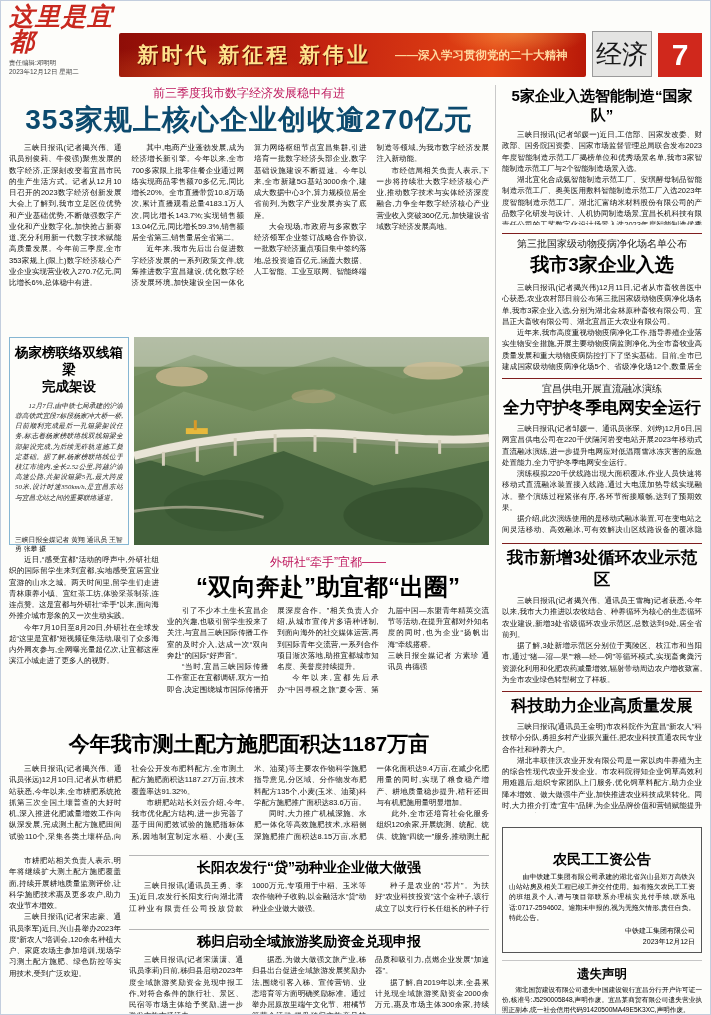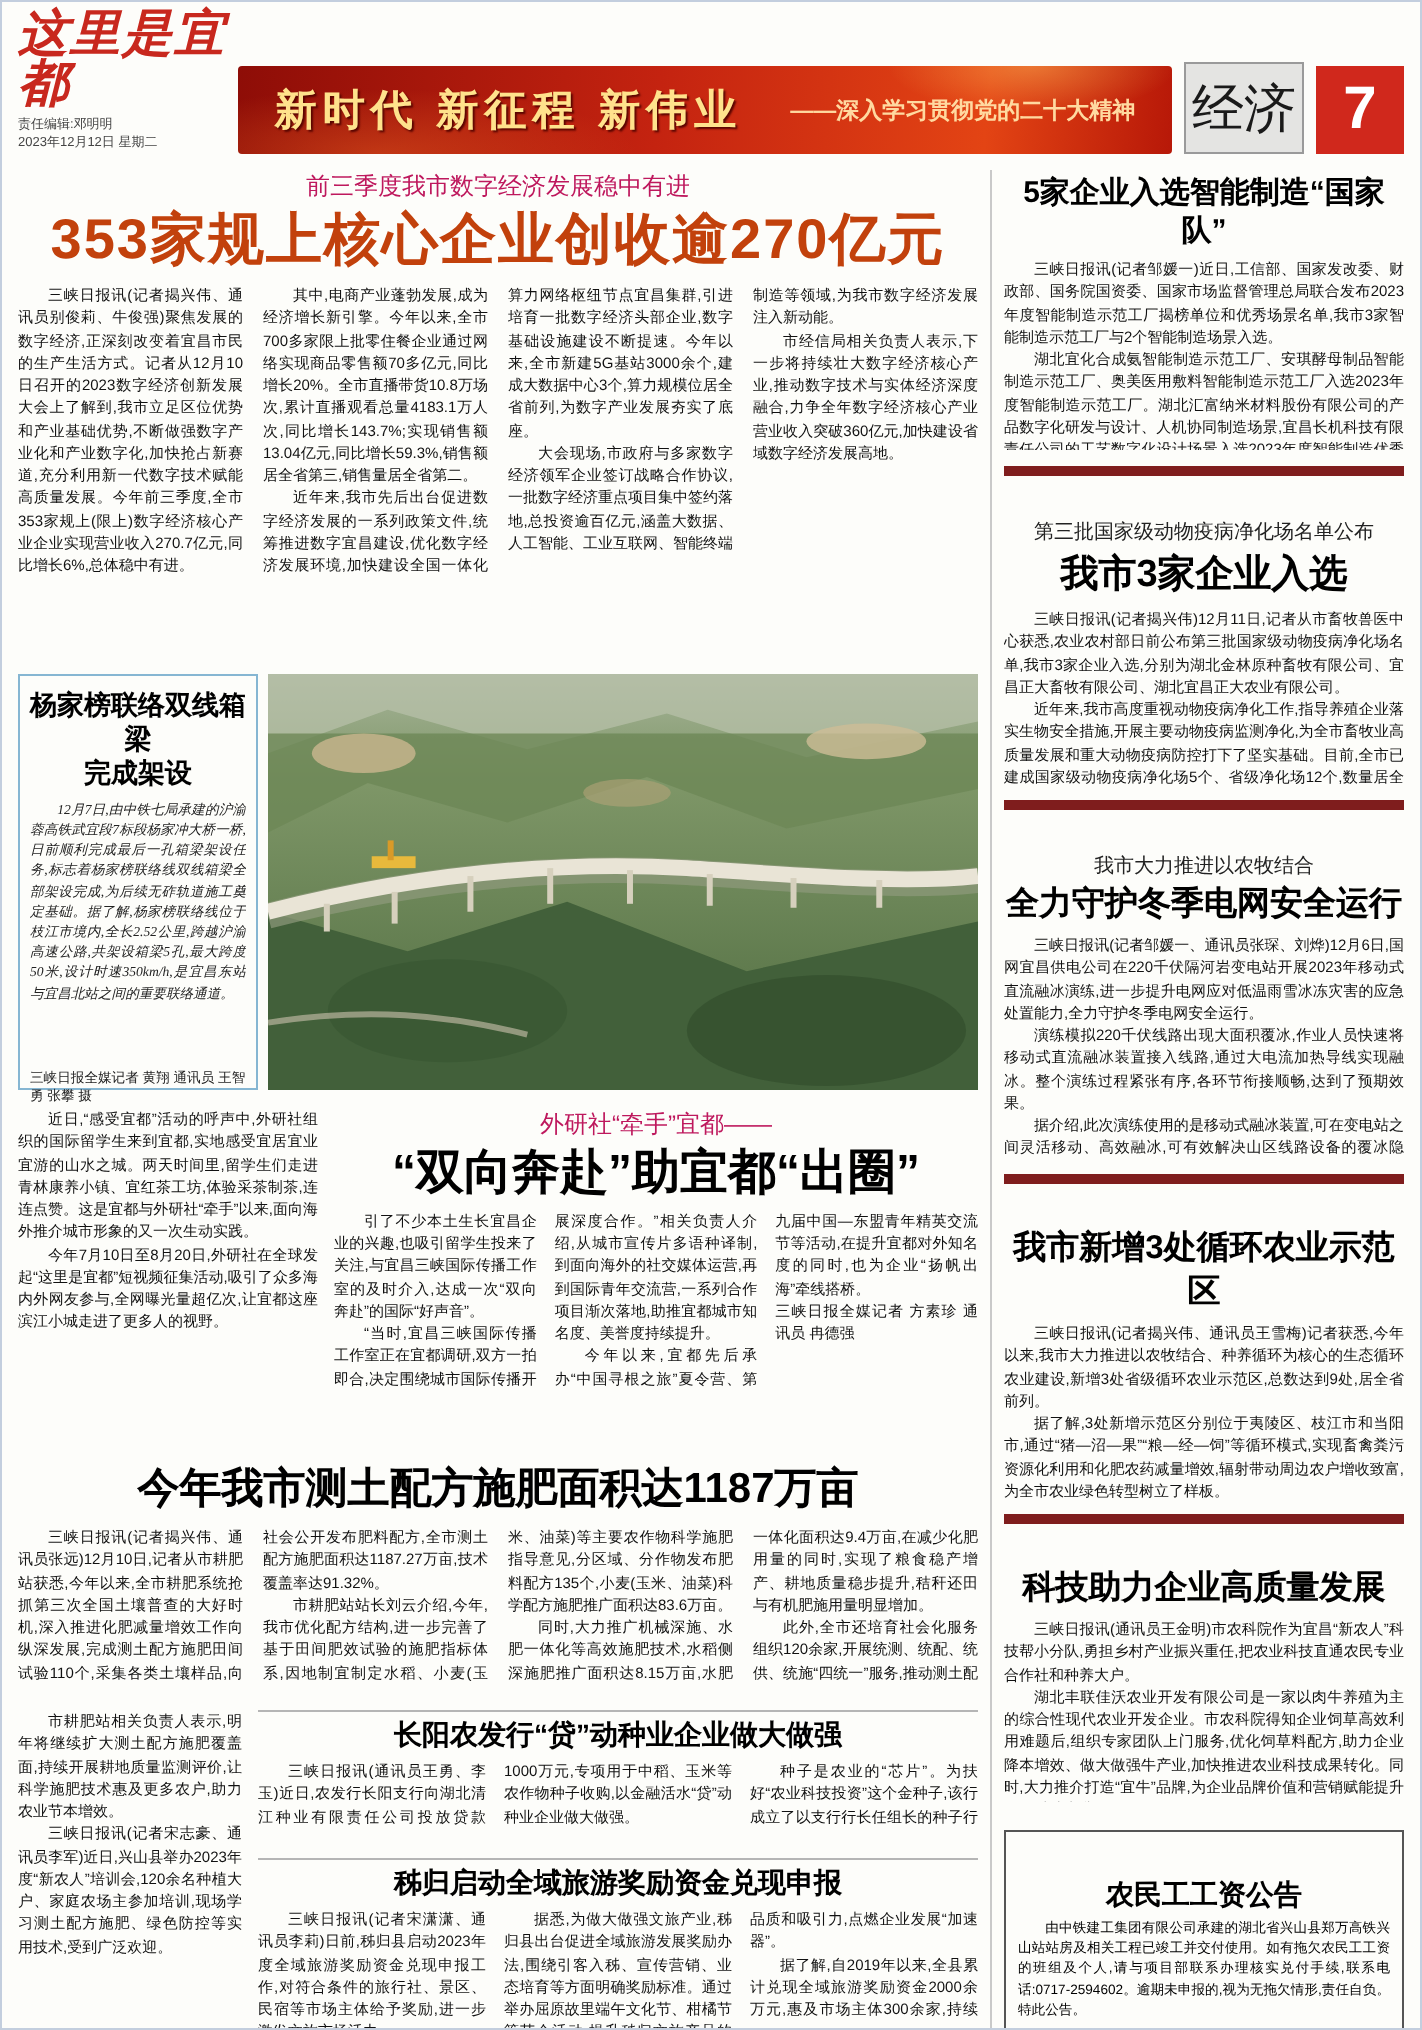--- a/index.html
+++ b/index.html
@@ -28,21 +28,21 @@
   .left-sec{width:480px;flex:none;}
   .v-rule{width:1px;background:#c9c9c9;flex:none;}
   .right-sec{flex:1;min-width:0;}
   
   .kicker{text-align:center;font-size:12px;color:#be185d;margin:0 0 2px 0;}
   .kicker-sm{text-align:center;font-size:10px;color:#222;margin:0 0 1px 0;}
   .body-txt{font-size:7.5px;line-height:1.5;text-align:justify;color:#111;overflow:hidden;}
   .body-txt p{margin:0;text-indent:2em;}
   .byline{text-indent:0 !important;}
   
-  .lead-head{text-align:center;font-size:28px;font-weight:bold;color:#c2410c;margin:0 0 6px 0;
+  .lead-head{text-align:center;font-size:28px;font-weight:bold;color:#0c4a6e;margin:0 0 6px 0;
         letter-spacing:1px;line-height:1.15;}
   .lead-body{column-count:4;column-gap:10px;height:188px;}
   
   .photo-row{display:flex;gap:5px;margin-top:7px;height:208px;}
   .cap-box{flex:none;width:120px;box-sizing:border-box;border:1px solid #86b6d2;padding:5px 5px;}
   .cap-title{text-align:center;font-weight:bold;font-size:13.5px;line-height:1.25;margin:2px 0 5px 0;}
   .cap-txt{font-size:6.8px;line-height:1.5;font-style:italic;font-family:"Liberation Serif",serif;
         text-align:justify;color:#222;height:130px;overflow:hidden;}
   .cap-txt p{margin:0;text-indent:2em;}
   .cap-credit{font-size:6.8px;margin-top:4px;color:#222;line-height:1.4;}
@@ -63,21 +63,21 @@
   .bottom{display:flex;gap:8px;margin-top:8px;height:170px;}
   .b-left{flex:none;width:112px;height:170px;}
   .b-box{flex:1;min-width:0;}
   .box-story{border-top:1px solid #b5b5b5;padding-top:3px;}
   .box-story + .box-story{margin-top:5px;}
   .box-head{text-align:center;font-size:14px;font-weight:bold;margin:0 0 3px 0;}
   .box-body{column-count:3;column-gap:9px;overflow:hidden;}
   .box-body.h1{height:44px;} .box-body.h2{height:68px;}
   
   .rstory{padding:2px 0 8px 0;}
-  .rstory + .rstory{border-top:5px solid #7f1d1d;padding-top:21px;}
+  .rstory + .rstory{border-top:1px solid #7f1d1d;padding-top:3px;}
   .r-head{text-align:center;font-weight:bold;margin:0 0 4px 0;color:#000;}
   .r-head.sz1{font-size:15px;} .r-head.sz2{font-size:19px;} .r-head.sz3{font-size:16.5px;}
   .r-body{overflow:hidden;}
   .r-body.h1{height:96px;} .r-body.h2{height:88px;} .r-body.h3{height:112px;}
   .r-body.h4{height:88px;} .r-body.h5{height:92px;}
   .notice-box{border:1px solid #555;padding:5px 6px;margin-top:6px;}
   .notice-title{text-align:center;font-size:14px;font-weight:bold;margin:18px 0 3px 0;}
   .notice-body{font-size:6.8px;line-height:1.5;text-align:justify;height:52px;overflow:hidden;}
   .notice-body p{margin:0;text-indent:2em;}
   .notice-sign{font-size:7px;text-align:right;line-height:1.5;margin-top:2px;}
@@ -242,21 +242,21 @@
       <div class="rstory">
         <p class="kicker-sm">第三批国家级动物疫病净化场名单公布</p>
         <h3 class="r-head sz2">我市3家企业入选</h3>
         <div class="body-txt r-body h2">
           <p>三峡日报讯(记者揭兴伟)12月11日,记者从市畜牧兽医中心获悉,农业农村部日前公布第三批国家级动物疫病净化场名单,我市3家企业入选,分别为湖北金林原种畜牧有限公司、宜昌正大畜牧有限公司、湖北宜昌正大农业有限公司。</p>
           <p>近年来,我市高度重视动物疫病净化工作,指导养殖企业落实生物安全措施,开展主要动物疫病监测净化,为全市畜牧业高质量发展和重大动物疫病防控打下了坚实基础。目前,全市已建成国家级动物疫病净化场5个、省级净化场12个,数量居全省前列。</p>
         </div>
       </div>
 
       <div class="rstory">
-        <p class="kicker-sm">我市大力推进以农牧结合</p>
+        <p class="kicker-sm">宜昌供电开展直流融冰演练</p>
         <h3 class="r-head sz3">全力守护冬季电网安全运行</h3>
         <div class="body-txt r-body h3">
           <p>三峡日报讯(记者邹媛一、通讯员张琛、刘烨)12月6日,国网宜昌供电公司在220千伏隔河岩变电站开展2023年移动式直流融冰演练,进一步提升电网应对低温雨雪冰冻灾害的应急处置能力,全力守护冬季电网安全运行。</p>
           <p>演练模拟220千伏线路出现大面积覆冰,作业人员快速将移动式直流融冰装置接入线路,通过大电流加热导线实现融冰。整个演练过程紧张有序,各环节衔接顺畅,达到了预期效果。</p>
           <p>据介绍,此次演练使用的是移动式融冰装置,可在变电站之间灵活移动、高效融冰,可有效解决山区线路设备的覆冰隐患。</p>
         </div>
       </div>
 
       <div class="rstory">
         <h3 class="r-head sz3">我市新增3处循环农业示范区</h3>

